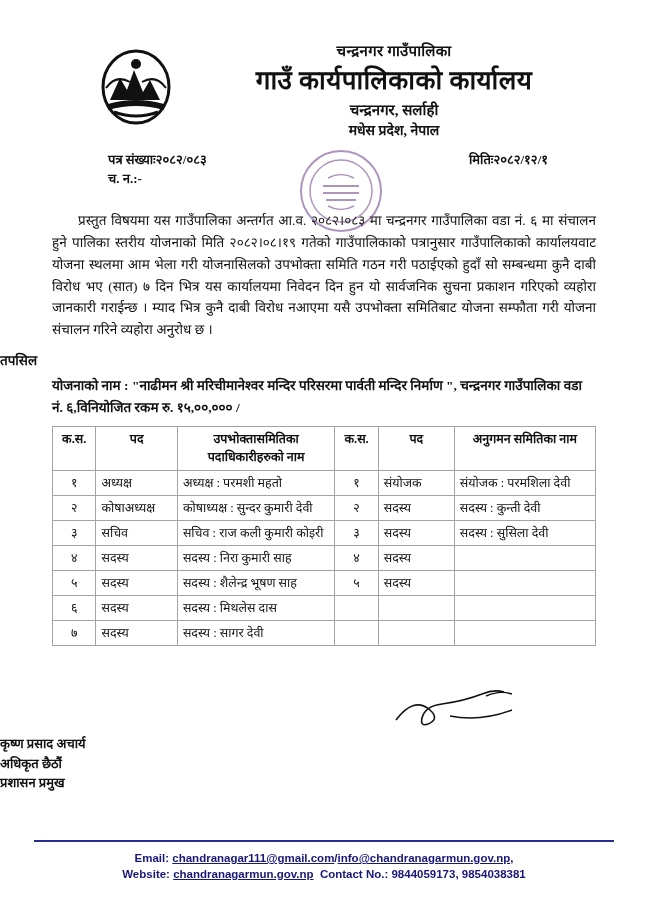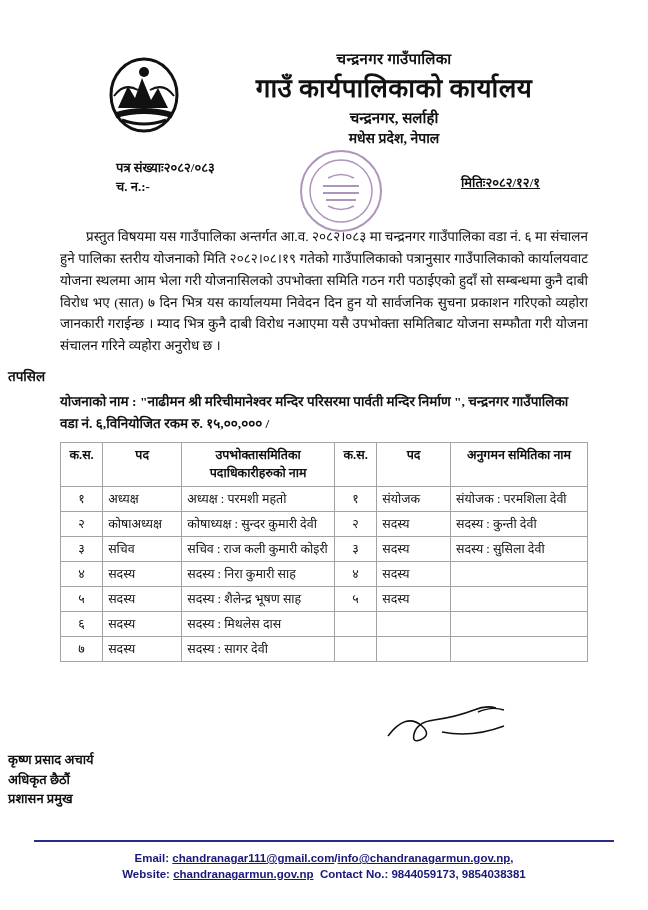--- a/index.html
+++ b/index.html
@@ -13,21 +13,21 @@
     font-family: "Liberation Serif", serif;
     color: #111111;
     position: relative;
     overflow: hidden;
   }
   .page {
     position: relative;
     width: 648px;
     height: 910px;
     box-sizing: border-box;
-    padding: 8px;
+    padding: 0;
   }
 
   
   .header {
     position: relative;
     padding: 40px 40px 0 40px;
     height: 140px;
     box-sizing: border-box;
   }
   .emblem {
@@ -81,22 +81,21 @@
     top: 0;
   }
   .meta .left2 {
     position: absolute;
     left: 68px;
     top: 19px;
   }
   .meta .right {
     position: absolute;
     right: 60px;
-    top: 15px;
-    text-decoration: underline;
+    top: 0;
   }
 
   
   .seal {
     position: absolute;
     left: 298px;
     top: 148px;
     width: 86px;
     height: 86px;
     opacity: 0.55;
@@ -106,21 +105,21 @@
   
   .subject {
     margin: 18px 46px 0 46px;
     text-align: center;
     font-size: 14px;
     font-weight: bold;
   }
 
   
   .para {
-    margin: 22px 52px 0 52px;
+    margin: 14px 52px 0 52px;
     font-size: 13.5px;
     line-height: 1.62;
     text-align: justify;
     text-indent: 26px;
   }
 
   .tapasil {
     margin-top: 10px;
     text-align: left;
     font-size: 13.5px;

